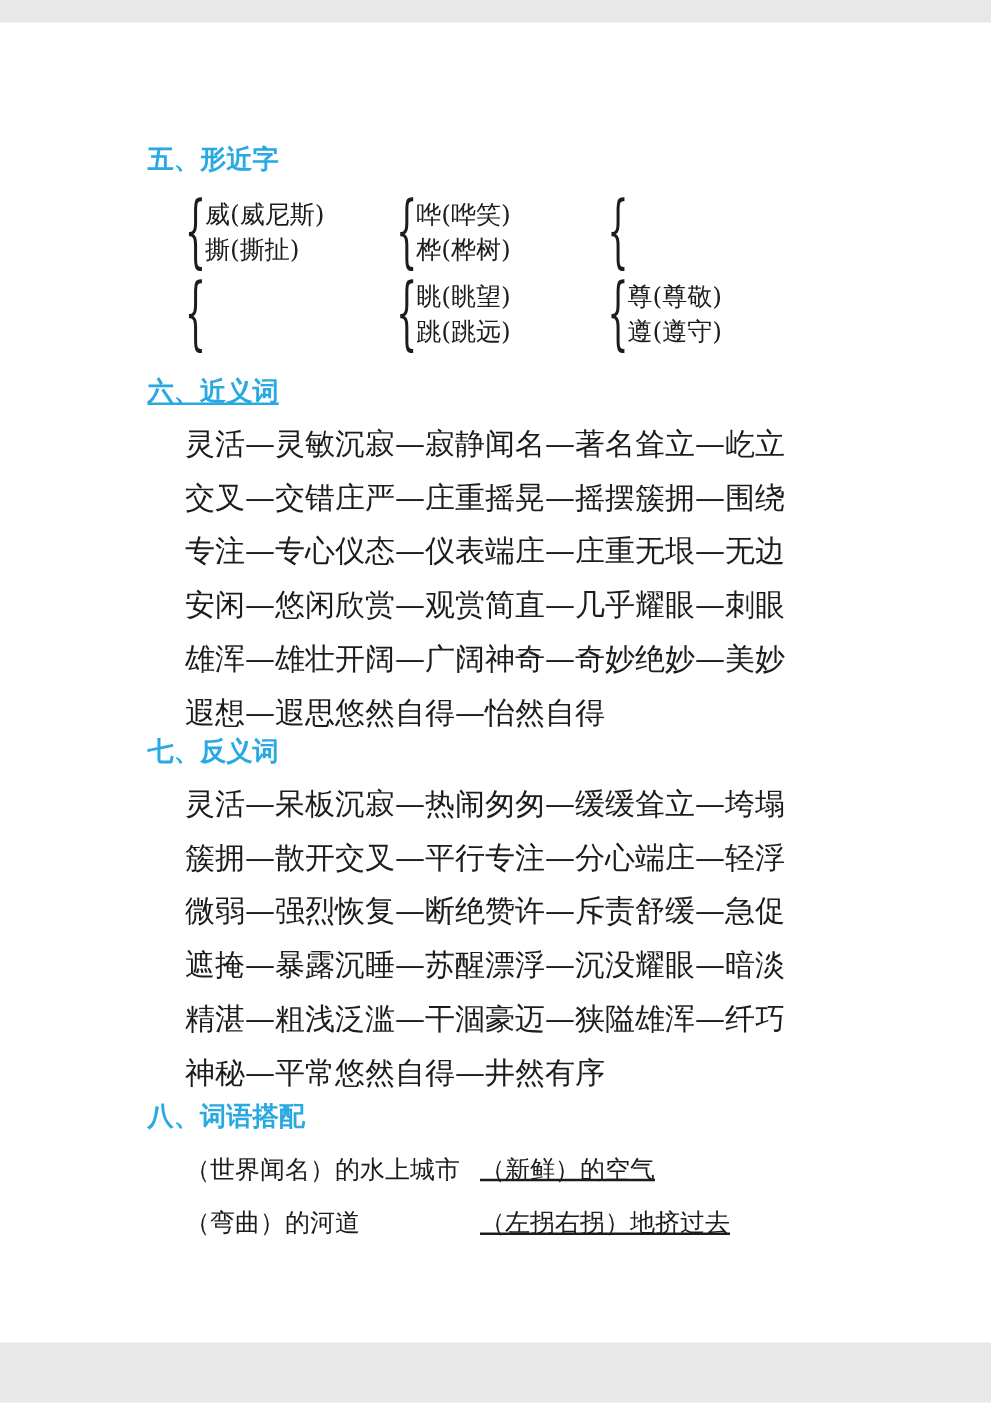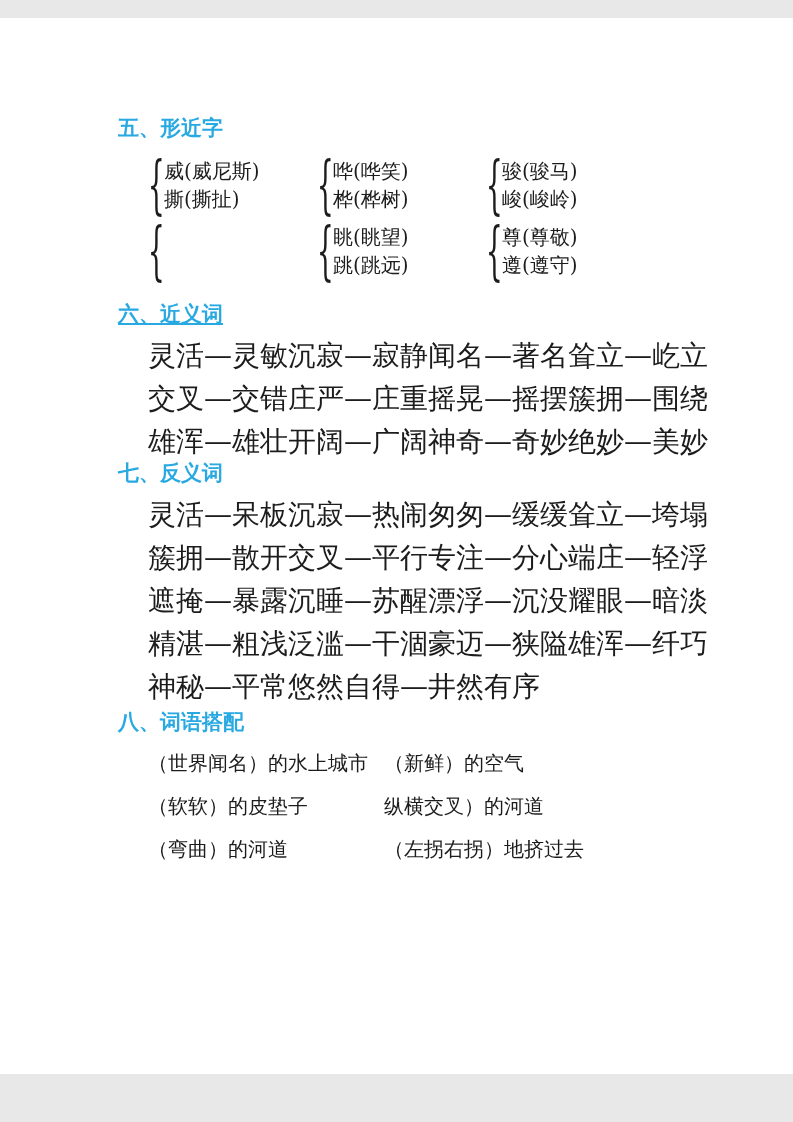--- a/index.html
+++ b/index.html
@@ -36,29 +36,29 @@
   .brace{
     font-family:"DejaVu Serif",serif;
     font-size:64px;line-height:58px;font-weight:400;
     display:inline-block;
     transform:scaleX(0.42);
     transform-origin:center;
   }
   .pair-col{display:flex;flex-direction:column;font-size:20px;line-height:28px;}
 
   
-  .wblock{margin-left:148px;font-size:28px;}
+  .wblock{margin-left:148px;font-size:24px;}
   .wrow{display:flex;margin-top:16px;line-height:27px;}
   .w{min-width:113px;white-space:nowrap;}
 
   
   .cblock{margin-left:148px;font-size:20px;}
   .crow{display:flex;margin-top:15px;line-height:28px;}
   .c1{min-width:236px;white-space:nowrap;}
-  .c2{white-space:nowrap;}
+  .c2{white-space:nowrap;text-decoration:underline;}
 </style>
 </head>
 <body>
 
 <div id="page">
 
   <div id="h5" class="h">五、形近字</div>
 
   <div class="pair-grid">
     <div class="pair-row">
@@ -77,24 +77,20 @@
           </span>
         <span class="pair-col">
           <span>哗(哗笑)</span>
           <span>桦(桦树)</span>
         </span>
       </div>
       <div class="pair">
         <span class="brace-wrap">
             <span class="brace">{</span>
           </span>
-        <span class="pair-col">
-          <span>骏(骏马)</span>
-          <span>峻(峻岭)</span>
-        </span>
       </div>
     </div>
     <div class="pair-row">
       <div class="pair">
         <span class="brace-wrap">
             <span class="brace">{</span>
           </span>
       </div>
       <div class="pair">
         <span class="brace-wrap">
@@ -126,43 +122,65 @@
       <span class="w">闻名—著名</span>
       <span class="w">耸立—屹立</span>
     </div>
     <div class="wrow">
       <span class="w">交叉—交错</span>
       <span class="w">庄严—庄重</span>
       <span class="w">摇晃—摇摆</span>
       <span class="w">簇拥—围绕</span>
     </div>
     <div class="wrow">
+      <span class="w">专注—专心</span>
+      <span class="w">仪态—仪表</span>
+      <span class="w">端庄—庄重</span>
+      <span class="w">无垠—无边</span>
+    </div>
+    <div class="wrow">
+      <span class="w">安闲—悠闲</span>
+      <span class="w">欣赏—观赏</span>
+      <span class="w">简直—几乎</span>
+      <span class="w">耀眼—刺眼</span>
+    </div>
+    <div class="wrow">
       <span class="w">雄浑—雄壮</span>
       <span class="w">开阔—广阔</span>
       <span class="w">神奇—奇妙</span>
       <span class="w">绝妙—美妙</span>
     </div>
+    <div class="wrow">
+      <span class="w">遐想—遐思</span>
+      <span class="w">悠然自得—怡然自得</span>
+    </div>
   </div>
 
   <div id="h7" class="h">七、反义词</div>
 
   <div class="wblock">
     <div class="wrow">
       <span class="w">灵活—呆板</span>
       <span class="w">沉寂—热闹</span>
       <span class="w">匆匆—缓缓</span>
       <span class="w">耸立—垮塌</span>
     </div>
     <div class="wrow">
       <span class="w">簇拥—散开</span>
       <span class="w">交叉—平行</span>
       <span class="w">专注—分心</span>
       <span class="w">端庄—轻浮</span>
     </div>
     <div class="wrow">
+      <span class="w">微弱—强烈</span>
+      <span class="w">恢复—断绝</span>
+      <span class="w">赞许—斥责</span>
+      <span class="w">舒缓—急促</span>
+    </div>
+    <div class="wrow">
       <span class="w">遮掩—暴露</span>
       <span class="w">沉睡—苏醒</span>
       <span class="w">漂浮—沉没</span>
       <span class="w">耀眼—暗淡</span>
     </div>
     <div class="wrow">
       <span class="w">精湛—粗浅</span>
       <span class="w">泛滥—干涸</span>
       <span class="w">豪迈—狭隘</span>
       <span class="w">雄浑—纤巧</span>
@@ -174,22 +192,18 @@
   </div>
 
   <div id="h8" class="h">八、词语搭配</div>
 
   <div class="cblock">
     <div class="crow">
       <span class="c1">（世界闻名）的水上城市</span>
       <span class="c2">（新鲜）的空气</span>
     </div>
     <div class="crow">
-      <span class="c1">（软软）的皮垫子</span>
-      <span class="c2">纵横交叉）的河道</span>
-    </div>
-    <div class="crow">
       <span class="c1">（弯曲）的河道</span>
       <span class="c2">（左拐右拐）地挤过去</span>
     </div>
   </div>
 
 </div>
 
 </body></html>

